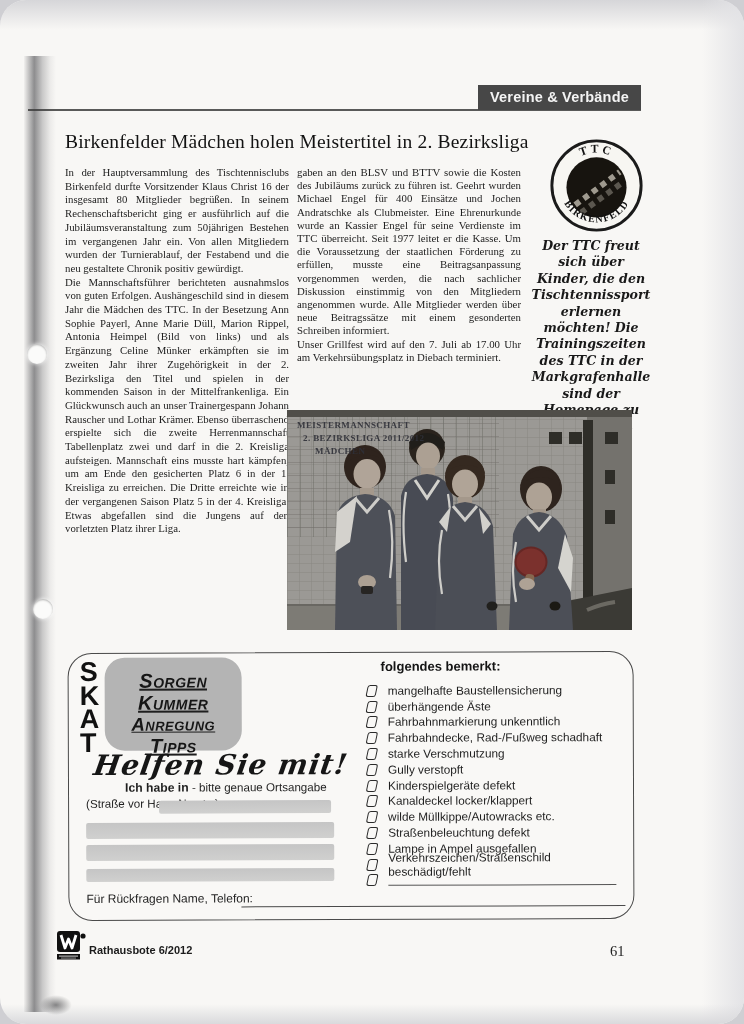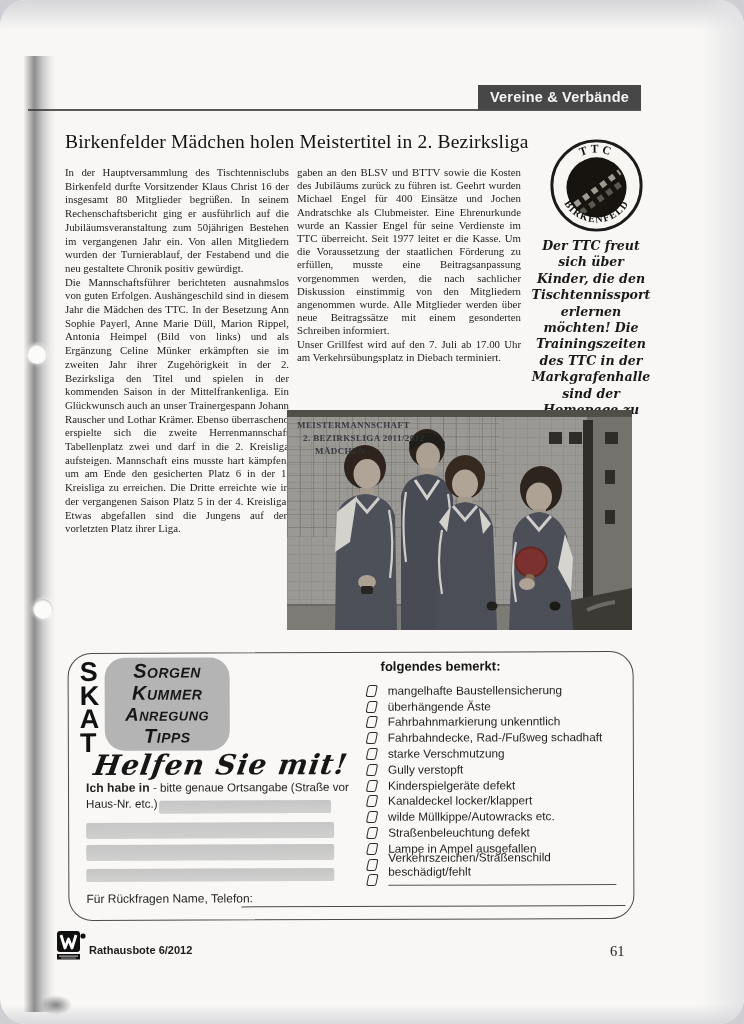--- a/index.html
+++ b/index.html
@@ -36,31 +36,31 @@
   
   .ttc-logo{position:absolute;left:548px;top:137px;width:97px;height:97px;}
   .club-note{position:absolute;left:531px;top:238px;width:120px;font-style:italic;font-weight:bold;
         font-size:12.6px;line-height:16.4px;text-align:center;color:#191919;font-family:"DejaVu Serif",serif;}
   
   .photo{position:absolute;left:287px;top:410px;width:345px;height:220px;}
   
   .form-box{position:absolute;left:68px;top:652px;width:564px;height:266px;border:1.6px solid #4a4a4a;
         border-radius:24px;font-family:"Liberation Sans",sans-serif;transform:rotate(-.2deg);background:rgba(255,255,255,.15);}
   .skat-acronym{position:absolute;left:11px;top:7px;font-weight:bold;font-size:27px;line-height:23.5px;color:#111;}
-  .keyword-box{position:absolute;left:36px;top:4px;width:125px;height:93px;background:#b4b4b4;
-        border-radius:20px;text-align:center;padding-top:3px;box-sizing:border-box;}
+  .keyword-box{position:absolute;left:36px;top:4px;width:137px;height:93px;background:#b4b4b4;
+        border-radius:20px;text-align:center;padding-top:13px;box-sizing:border-box;text-decoration:underline;}
   .keyword-line{font-weight:bold;font-style:italic;font-variant:small-caps;font-size:20px;
         line-height:21.5px;color:#161616;letter-spacing:.5px;}
   .keyword-line.long{font-size:18.5px;}
   .address-block{position:absolute;left:180px;top:4px;font-size:13px;line-height:16.6px;color:#232323;}
   .slogan{position:absolute;left:18px;top:95px;width:268px;text-align:center;
         font-family:"DejaVu Serif",serif;font-style:italic;font-weight:bold;font-size:28px;
         transform:skewX(-9deg);letter-spacing:1px;color:#161616;}
   .location-label{position:absolute;left:17px;top:126px;width:266px;font-size:11.6px;line-height:16px;color:#1f1f1f;}
-  .location-label b{font-size:12.2px;}
+  .location-label b{font-size:12.2px;margin-left:39px;}
   .bar{position:absolute;background:linear-gradient(#c5c5c5,#d0d0cf);border-radius:2px;}
   .bar-1{left:90px;top:147px;width:172px;height:13px;}
   .bar-2{left:17px;top:169px;width:248px;height:16px;}
   .bar-3{left:17px;top:191px;width:248px;height:16px;}
   .bar-4{left:17px;top:215px;width:248px;height:13px;}
   .chk-title{position:absolute;left:312px;top:6px;font-weight:bold;font-size:13px;color:#141414;}
   .chk-list{position:absolute;left:298px;top:30px;width:255px;}
   .chk-row{height:15.8px;display:flex;align-items:center;font-size:11.8px;color:#1e1e1e;}
   .chk-box{display:inline-block;width:8px;height:10px;border:1.5px solid #2a2a2a;border-radius:2.5px;
         transform:skewX(-12deg);margin-right:11px;flex:0 0 auto;}

